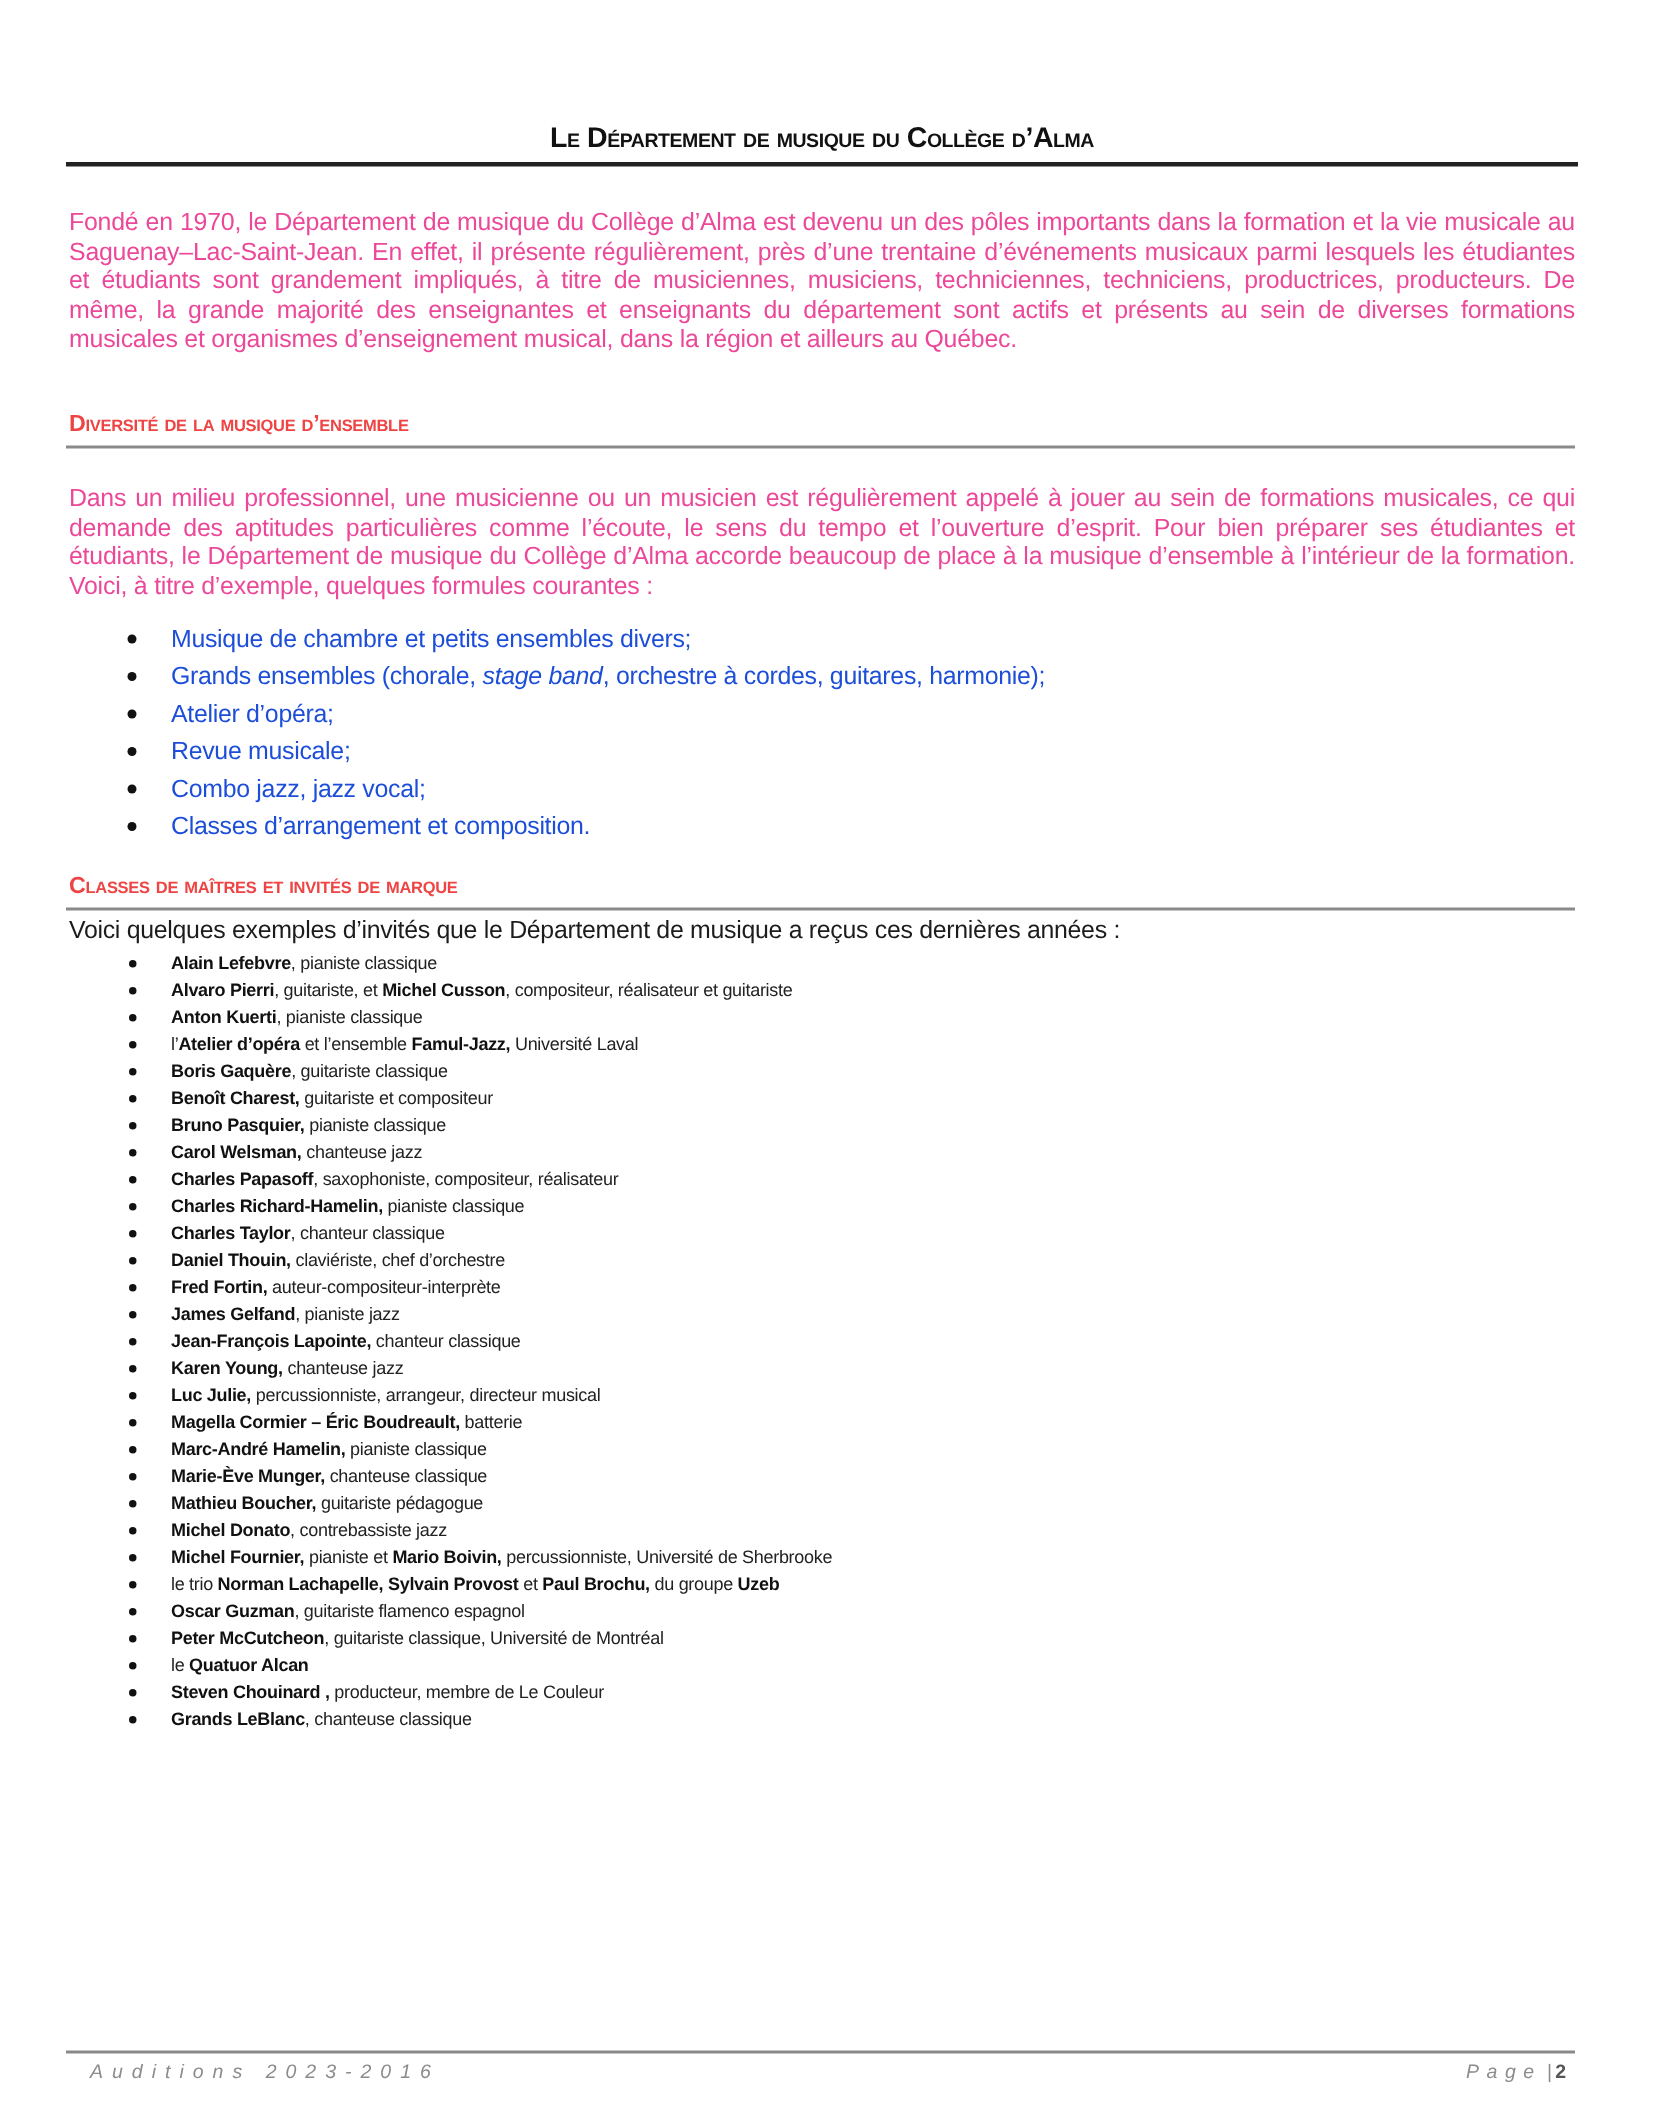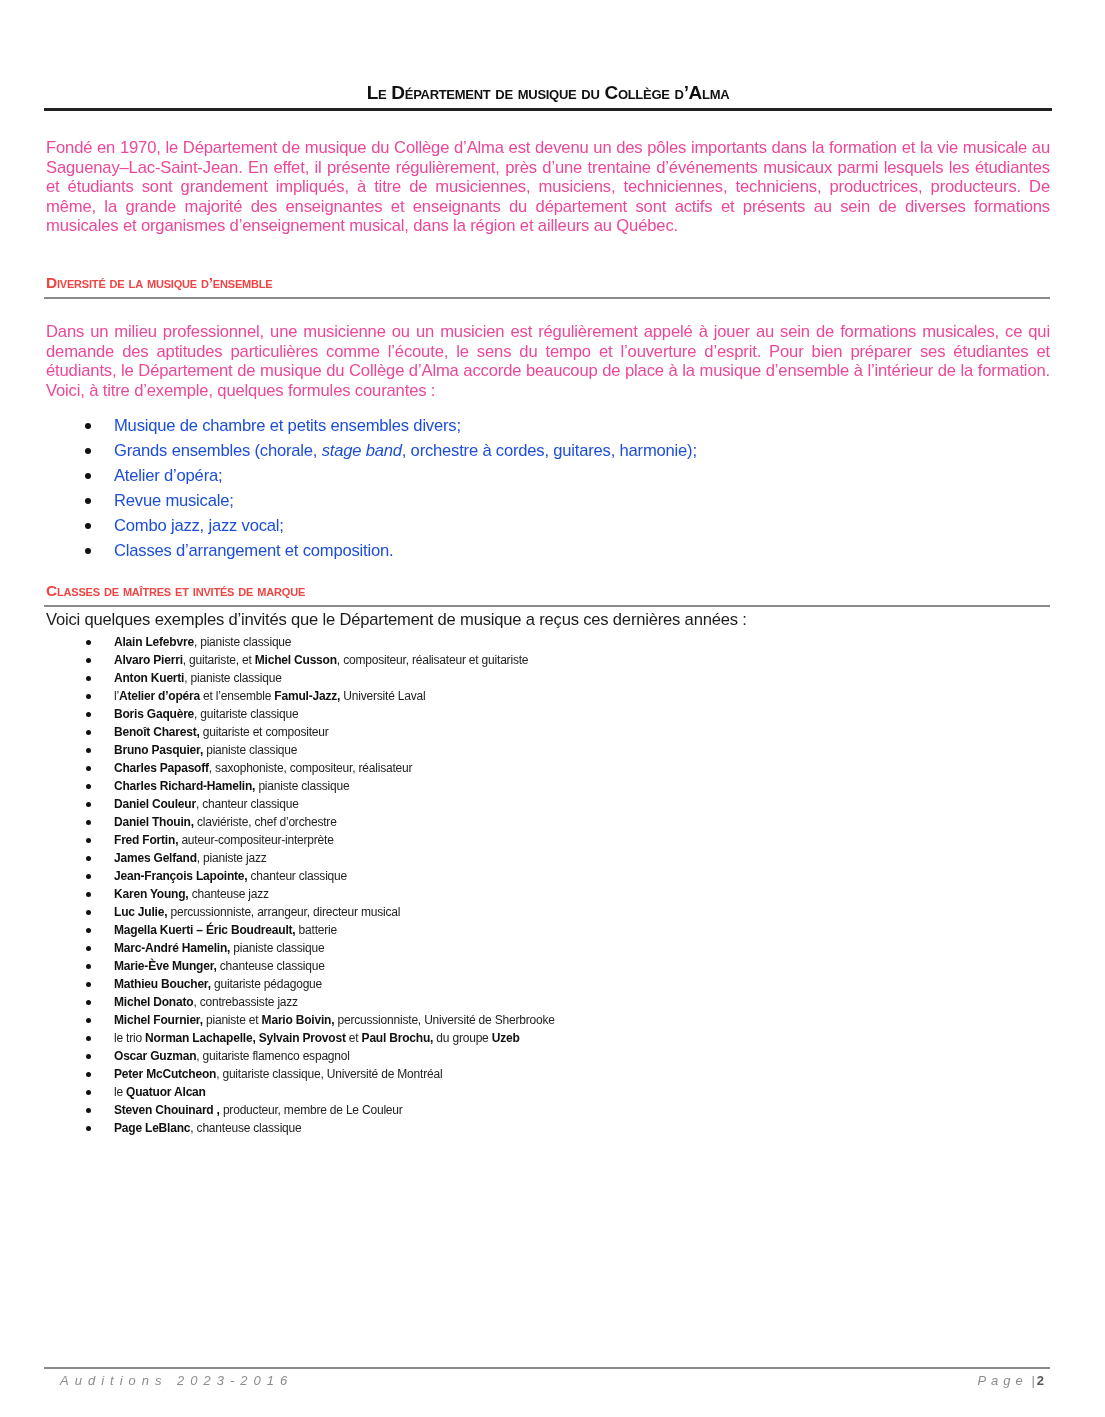--- a/index.html
+++ b/index.html
@@ -113,41 +113,42 @@
   <div class="guests-intro">Voici quelques exemples d’invités que le Département de musique a reçus ces dernières années :</div>
 
   <ul class="guest-list" id="guest-list">
       <li><span class="bullet"></span><b>Alain Lefebvre</b><span>, pianiste classique</span></li>
       <li><span class="bullet"></span><b>Alvaro Pierri</b><span>, guitariste, et </span><b>Michel Cusson</b><span>, compositeur, réalisateur et guitariste</span></li>
       <li><span class="bullet"></span><b>Anton Kuerti</b><span>, pianiste classique</span></li>
       <li><span class="bullet"></span><span>l’</span><b>Atelier d’opéra</b><span> et l’ensemble </span><b>Famul-Jazz,</b><span> Université Laval</span></li>
       <li><span class="bullet"></span><b>Boris Gaquère</b><span>, guitariste classique</span></li>
       <li><span class="bullet"></span><b>Benoît Charest,</b><span> guitariste et compositeur</span></li>
       <li><span class="bullet"></span><b>Bruno Pasquier,</b><span> pianiste classique</span></li>
+      <li><span class="bullet"></span><b>Carol Welsman,</b><span> chanteuse jazz</span></li>
       <li><span class="bullet"></span><b>Charles Papasoff</b><span>, saxophoniste, compositeur, réalisateur</span></li>
       <li><span class="bullet"></span><b>Charles Richard-Hamelin,</b><span> pianiste classique</span></li>
-      <li><span class="bullet"></span><b>Daniel Couleur</b><span>, chanteur classique</span></li>
+      <li><span class="bullet"></span><b>Charles Taylor</b><span>, chanteur classique</span></li>
       <li><span class="bullet"></span><b>Daniel Thouin,</b><span> claviériste, chef d’orchestre</span></li>
       <li><span class="bullet"></span><b>Fred Fortin,</b><span> auteur-compositeur-interprète</span></li>
       <li><span class="bullet"></span><b>James Gelfand</b><span>, pianiste jazz</span></li>
       <li><span class="bullet"></span><b>Jean-François Lapointe,</b><span> chanteur classique</span></li>
       <li><span class="bullet"></span><b>Karen Young,</b><span> chanteuse jazz</span></li>
       <li><span class="bullet"></span><b>Luc Julie,</b><span> percussionniste, arrangeur, directeur musical</span></li>
-      <li><span class="bullet"></span><b>Magella Kuerti – Éric Boudreault,</b><span> batterie</span></li>
+      <li><span class="bullet"></span><b>Magella Cormier – Éric Boudreault,</b><span> batterie</span></li>
       <li><span class="bullet"></span><b>Marc-André Hamelin,</b><span> pianiste classique</span></li>
       <li><span class="bullet"></span><b>Marie-Ève Munger,</b><span> chanteuse classique</span></li>
       <li><span class="bullet"></span><b>Mathieu Boucher,</b><span> guitariste pédagogue</span></li>
       <li><span class="bullet"></span><b>Michel Donato</b><span>, contrebassiste jazz</span></li>
       <li><span class="bullet"></span><b>Michel Fournier,</b><span> pianiste et </span><b>Mario Boivin,</b><span> percussionniste, Université de Sherbrooke</span></li>
       <li><span class="bullet"></span><span>le trio </span><b>Norman Lachapelle, Sylvain Provost</b><span> et </span><b>Paul Brochu,</b><span> du groupe </span><b>Uzeb</b></li>
       <li><span class="bullet"></span><b>Oscar Guzman</b><span>, guitariste flamenco espagnol</span></li>
       <li><span class="bullet"></span><b>Peter McCutcheon</b><span>, guitariste classique, Université de Montréal</span></li>
       <li><span class="bullet"></span><span>le </span><b>Quatuor Alcan</b></li>
       <li><span class="bullet"></span><b>Steven Chouinard ,</b><span> producteur, membre de Le Couleur</span></li>
-      <li><span class="bullet"></span><b>Page LeBlanc</b><span>, chanteuse classique</span></li>
+      <li><span class="bullet"></span><b>Grands LeBlanc</b><span>, chanteuse classique</span></li>
     </ul>
 
   <div class="footer-rule"></div>
   <div class="footer-left">Auditions 2023-2016</div>
   <div class="footer-right">
     <span class="pl">Page</span>
     <span class="sep">|</span><span class="pn">2</span>
   </div>
 
 </div>

